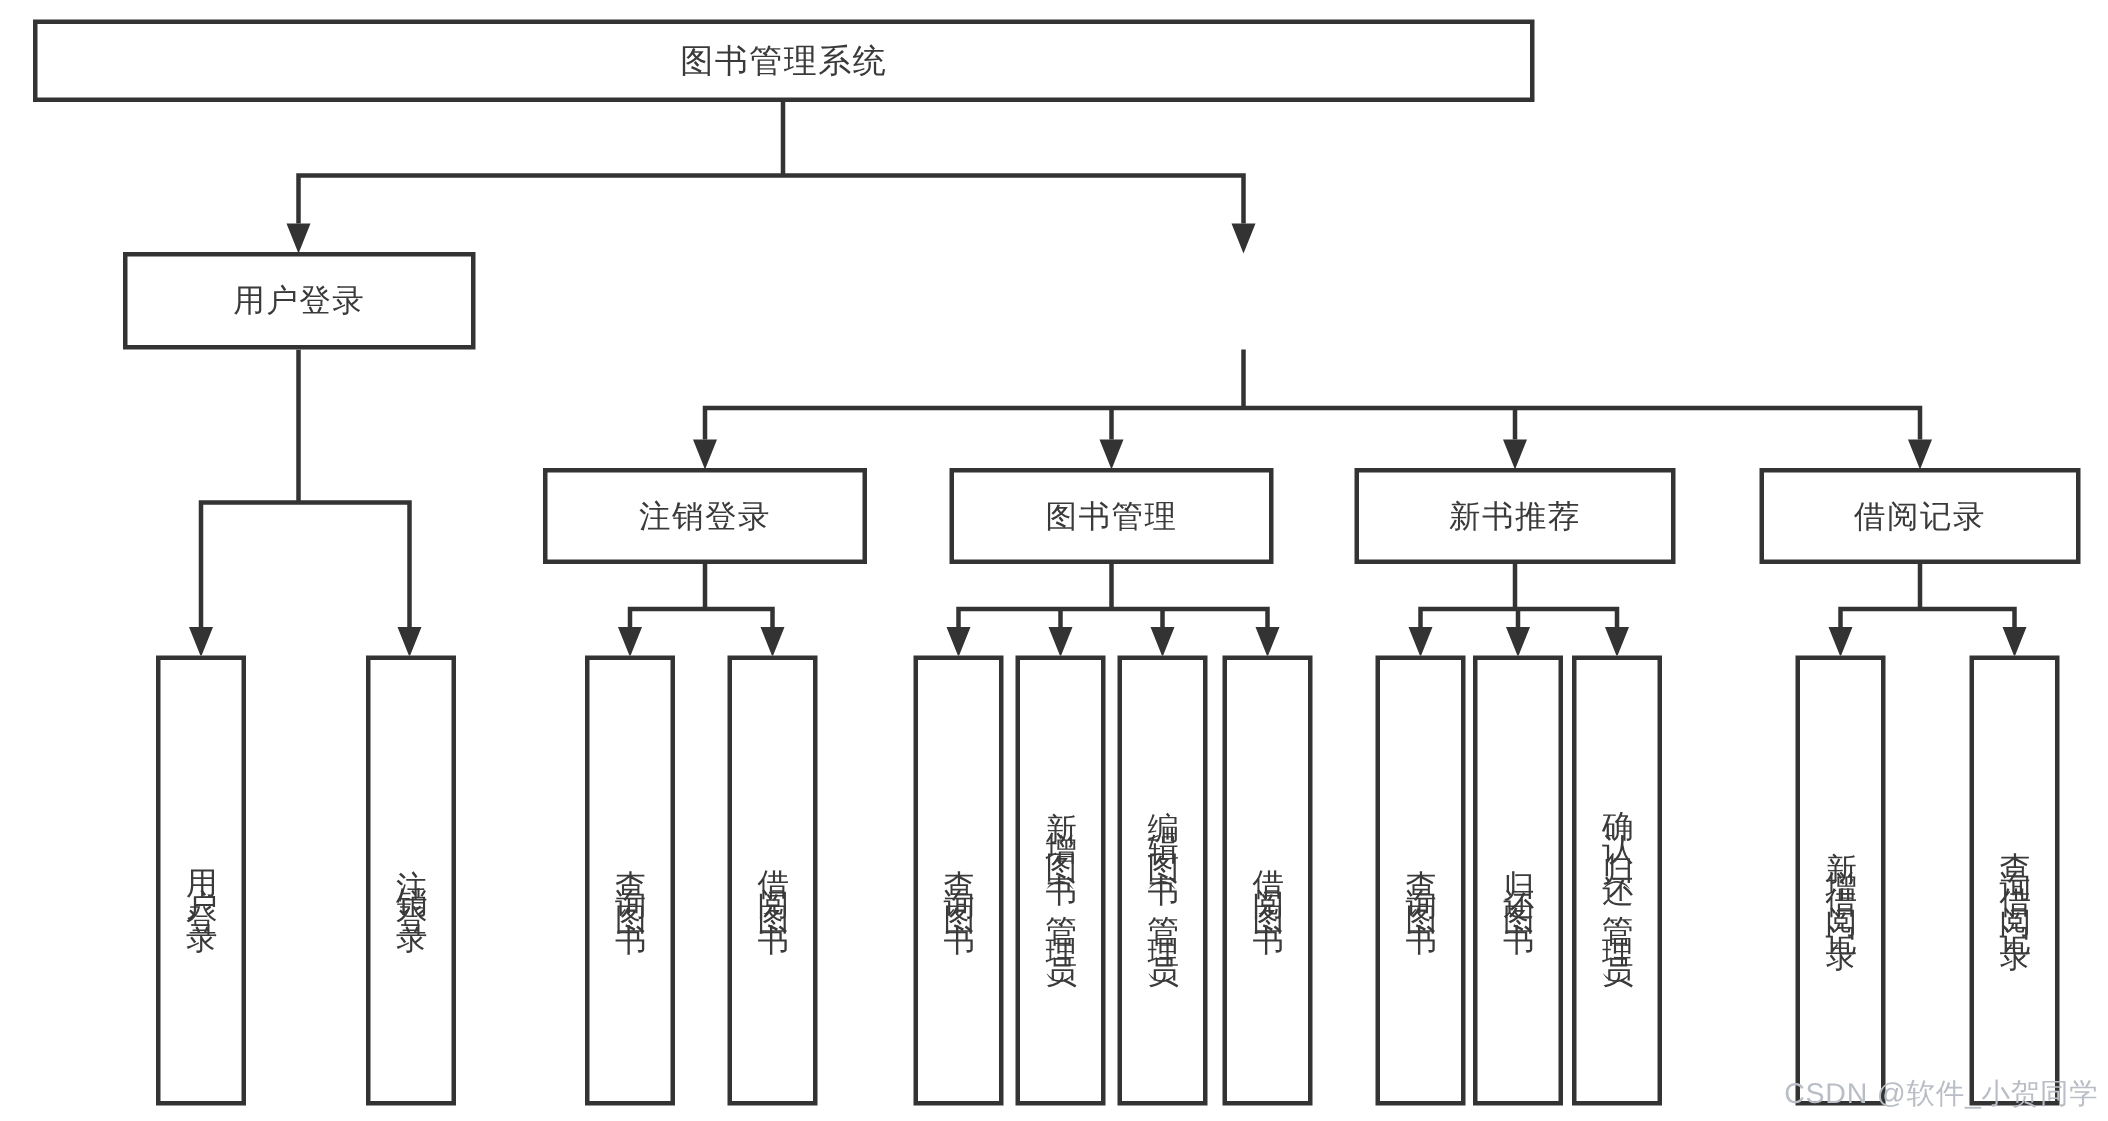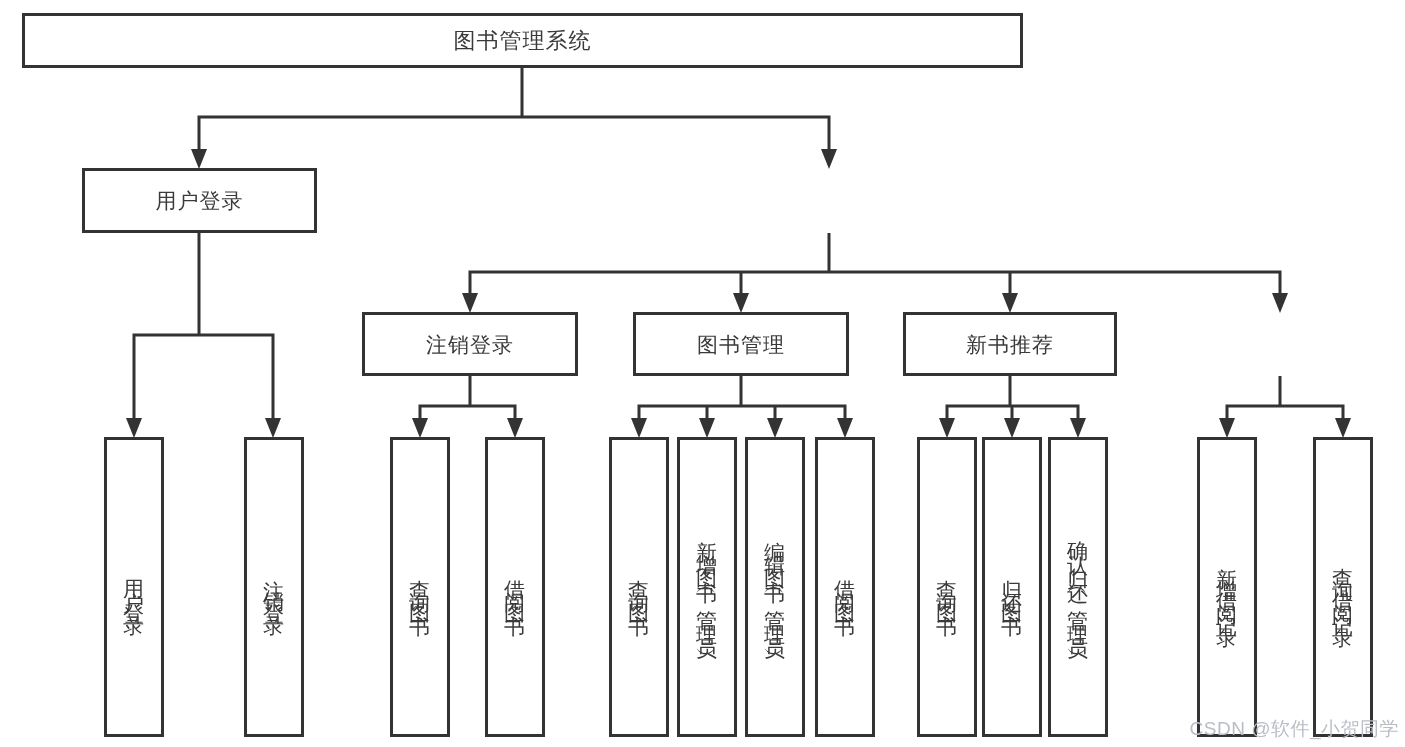--- a/index.html
+++ b/index.html
@@ -125,20 +125,23 @@
 
   <div class="node l3 l3a">
     <span class="hlabel">注销登录</span>
   </div>
   <div class="node l3 l3b">
     <span class="hlabel">图书管理</span>
   </div>
   <div class="node l3 l3c">
     <span class="hlabel">新书推荐</span>
   </div>
+  <div class="node l3 l3d">
+    <span class="hlabel">借阅记录</span>
+  </div>
 
   <div class="node l4" style="left:104px">
     <span class="vlabel">用户登录</span>
   </div>
   <div class="node l4" style="left:244px">
     <span class="vlabel">注销登录</span>
   </div>
 
   <div class="node l4" style="left:390px">
     <span class="vlabel">查询图书</span>

